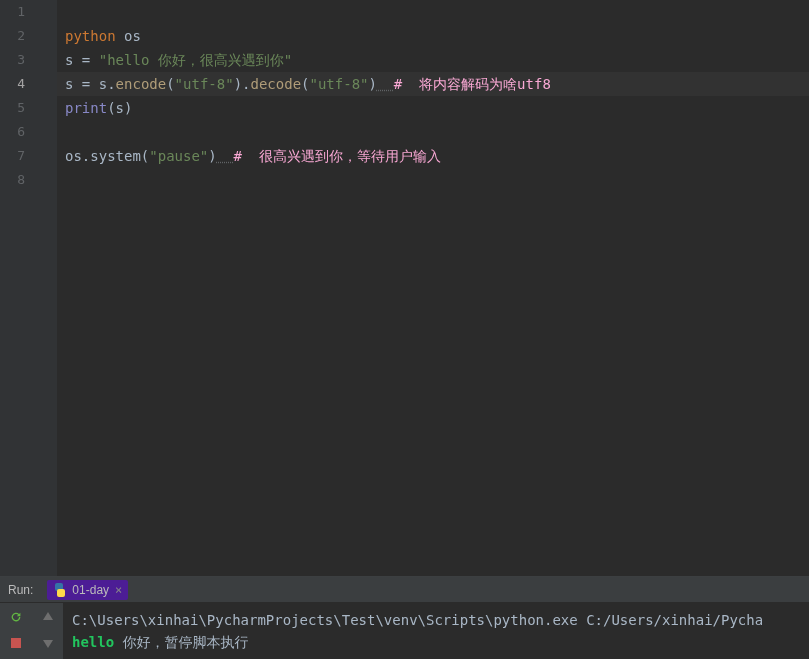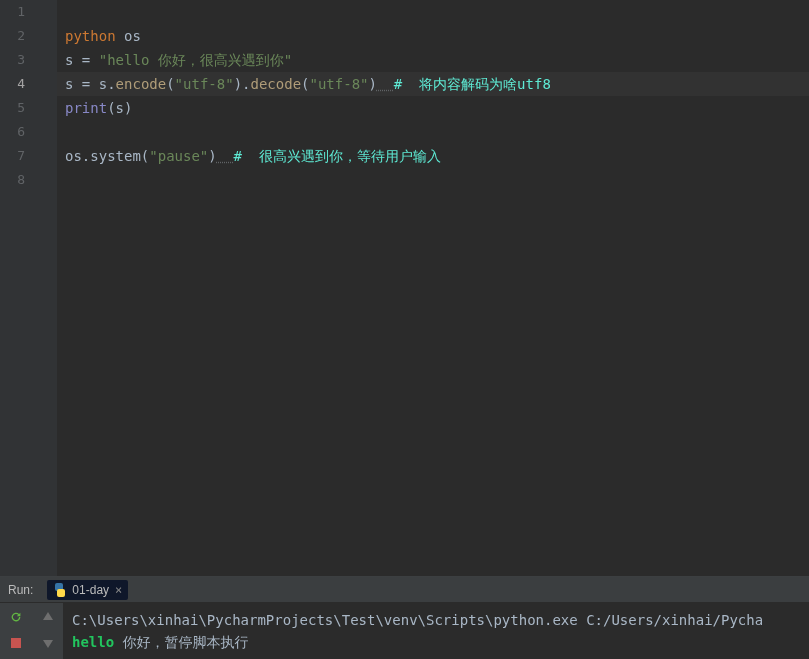--- a/index.html
+++ b/index.html
@@ -45,21 +45,21 @@
   display: flex;
 }
 .row.current .gutter-line { color: #a4a3a3; }
 .row.current .gutter-line,
 .row.current .gutter-sep { background: #323232; }
 .kw { color: #cc7832; }
 .ident { color: #a9b7c6; }
 .str { color: #6a8759; }
 .fn { color: #b09d79; }
 .fn2 { color: #8888c6; }
-.comment { color: #5eead4; }
+.comment { color: #f9a8d4; }
 .op { color: #a9b7c6; }
 .underline { text-decoration: #606366 dotted underline; }
 
 .run-panel {
   border-top: 1px solid #3c3f41;
   background: #3c3f41;
   display: flex;
   flex-direction: column;
 }
 .run-header {
@@ -72,21 +72,21 @@
 }
 .run-label {
   color: #bbbbbb;
   font-size: 12px;
   margin-right: 14px;
   font-family: sans-serif;
 }
 .run-tab {
   display: flex;
   align-items: center;
-  background: #0f172a;
+  background: #4c1d95;
   height: 20px;
   padding: 0 6px;
   border-radius: 2px;
 }
 .py-icon {
   width: 14px;
   height: 14px;
   margin-right: 5px;
   position: relative;
 }

